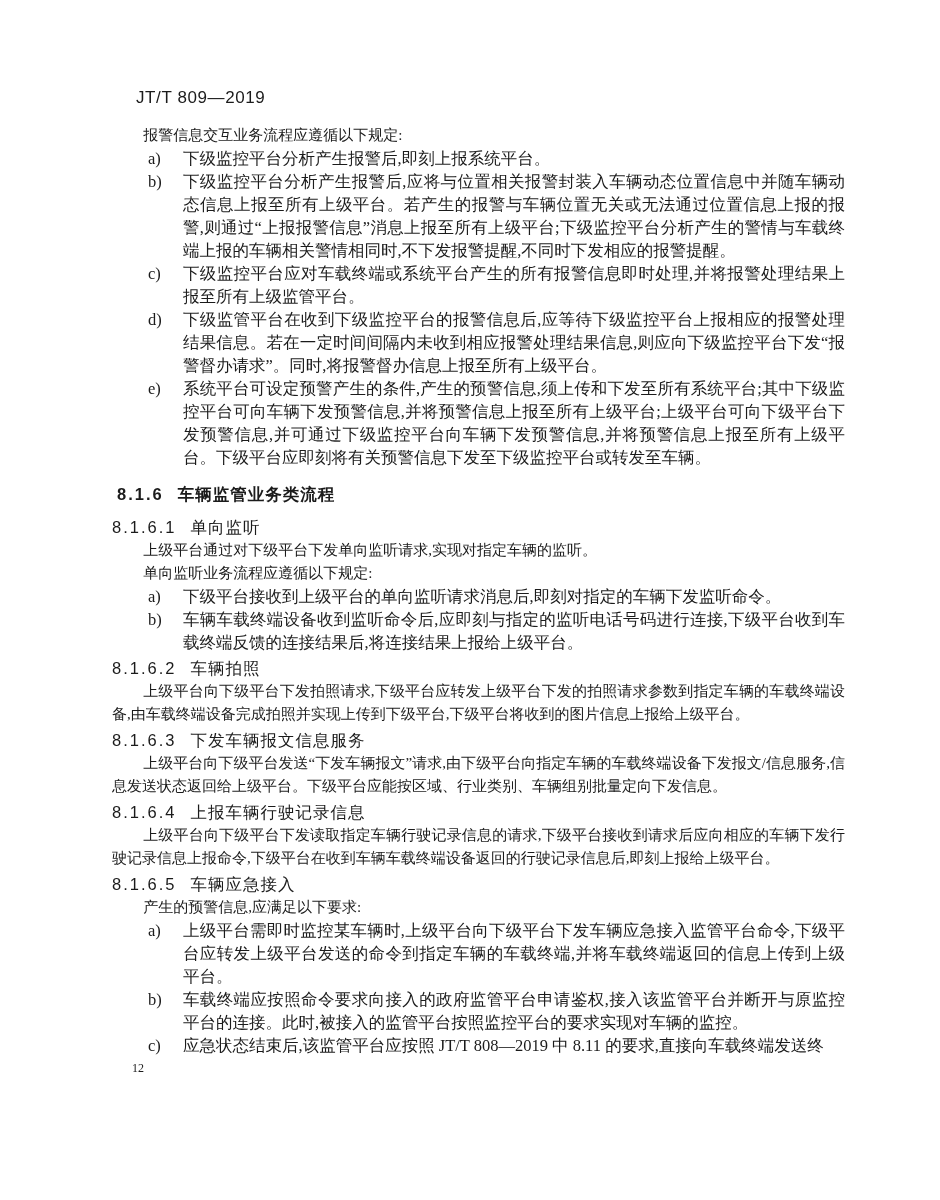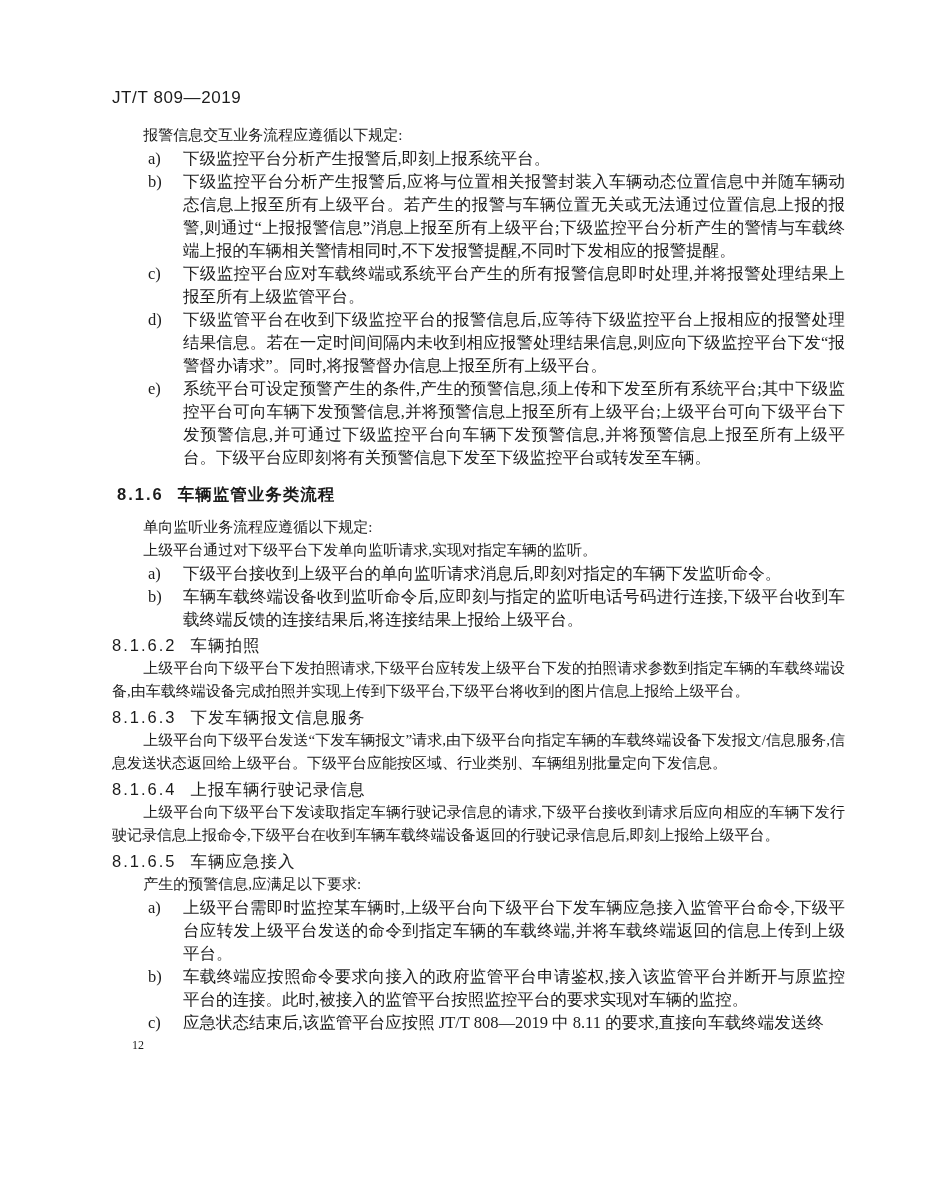--- a/index.html
+++ b/index.html
@@ -21,20 +21,21 @@
     padding: 86px 95px 0 112px;
     background: #ffffff;
     overflow: hidden;
   }
   .running-header {
     font-family: "Liberation Sans", "DejaVu Sans", sans-serif;
     font-size: 17px;
     line-height: 23px;
     letter-spacing: 0.6px;
     margin-bottom: 15px;
+    margin-left: 24px;
   }
   .para {
     font-size: 15px;
     line-height: 23px;
     text-align: justify;
     margin: 0;
   }
   .indent { text-indent: 2.08em; }
   .list { margin-left: 36px; }
   .li { display: flex; }
@@ -108,22 +109,25 @@
     <div class="li">
       <span class="lbl">e)</span>
       <span class="txt">系统平台可设定预警产生的条件,产生的预警信息,须上传和下发至所有系统平台;其中下级监控平台可向车辆下发预警信息,并将预警信息上报至所有上级平台;上级平台可向下级平台下发预警信息,并可通过下级监控平台向车辆下发预警信息,并将预警信息上报至所有上级平台。下级平台应即刻将有关预警信息下发至下级监控平台或转发至车辆。</span>
     </div>
   </div>
 
   <div class="h2">
     <span class="num">8.1.6</span><span class="ttl">车辆监管业务类流程</span>
   </div>
 
+  <div class="h3">
+    <span class="num">8.1.6.1</span><span class="ttl">单向监听</span>
+  </div>
+  <p class="para indent">上级平台通过对下级平台下发单向监听请求,实现对指定车辆的监听。</p>
   <p class="para indent">单向监听业务流程应遵循以下规定:</p>
-  <p class="para indent">上级平台通过对下级平台下发单向监听请求,实现对指定车辆的监听。</p>
   <div class="list">
     <div class="li">
       <span class="lbl">a)</span>
       <span class="txt">下级平台接收到上级平台的单向监听请求消息后,即刻对指定的车辆下发监听命令。</span>
     </div>
     <div class="li">
       <span class="lbl">b)</span>
       <span class="txt">车辆车载终端设备收到监听命令后,应即刻与指定的监听电话号码进行连接,下级平台收到车载终端反馈的连接结果后,将连接结果上报给上级平台。</span>
     </div>
   </div>

